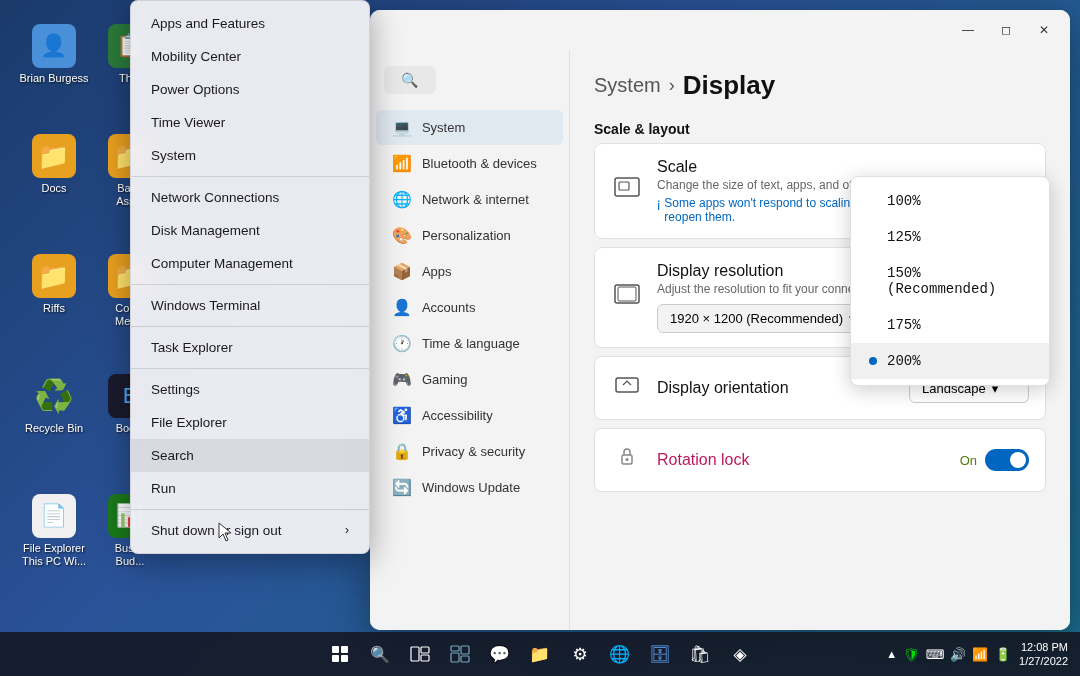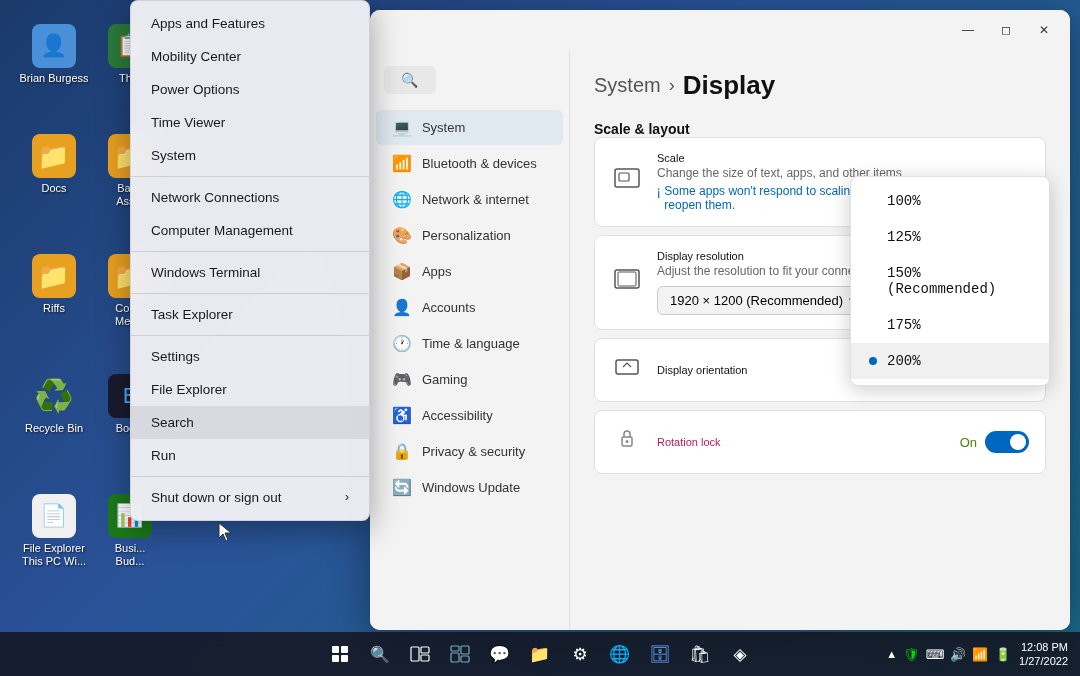--- a/index.html
+++ b/index.html
@@ -182,21 +182,21 @@
     }
     .breadcrumb-display {
       font-size: 26px;
       font-weight: 600;
       color: #111;
     }
     .section-title {
       font-size: 14px;
       font-weight: 600;
       color: #111;
-      margin-bottom: 0;
+      margin-bottom: 6px;
     }
     .settings-card {
       background: white;
       border-radius: 8px;
       padding: 14px 16px;
       margin-bottom: 8px;
       border: 1px solid #e0e0e0;
     }
     .settings-row {
       display: flex;
@@ -204,21 +204,21 @@
       gap: 14px;
     }
     .settings-row-icon {
       font-size: 22px;
       color: #555;
       width: 32px;
       text-align: center;
       flex-shrink: 0;
     }
     .settings-row-text { flex: 1; }
-    .settings-row-title { font-size: 11px; font-weight: 500; color: #111; }
+    .settings-row-title { font-size: 16px; font-weight: 500; color: #111; }
     .settings-row-desc { font-size: 12px; color: #666; margin-top: 2px; }
     .settings-row-note { font-size: 12px; color: #0067c0; margin-top: 4px; display: flex; align-items: flex-start; gap: 4px; }
     .resolution-dropdown {
       display: flex;
       align-items: center;
       gap: 6px;
       background: #f3f3f3;
       border: 1px solid #ccc;
       border-radius: 6px;
       padding: 6px 12px;
@@ -544,20 +544,23 @@
     </div>
     <div class="context-menu-item">
       <span>Time Viewer</span>
     </div>
     <div class="context-menu-item">
       <span>System</span>
     </div>
     <div class="context-menu-divider"></div>
     <div class="context-menu-item">
       <span>Network Connections</span>
+    </div>
+    <div class="context-menu-item">
+      <span>Disk Management</span>
     </div>
     <div class="context-menu-item">
       <span>Computer Management</span>
     </div>
     <div class="context-menu-divider"></div>
     <div class="context-menu-item">
       <span>Windows Terminal</span>
     </div>
     <div class="context-menu-divider"></div>
     <div class="context-menu-item">

